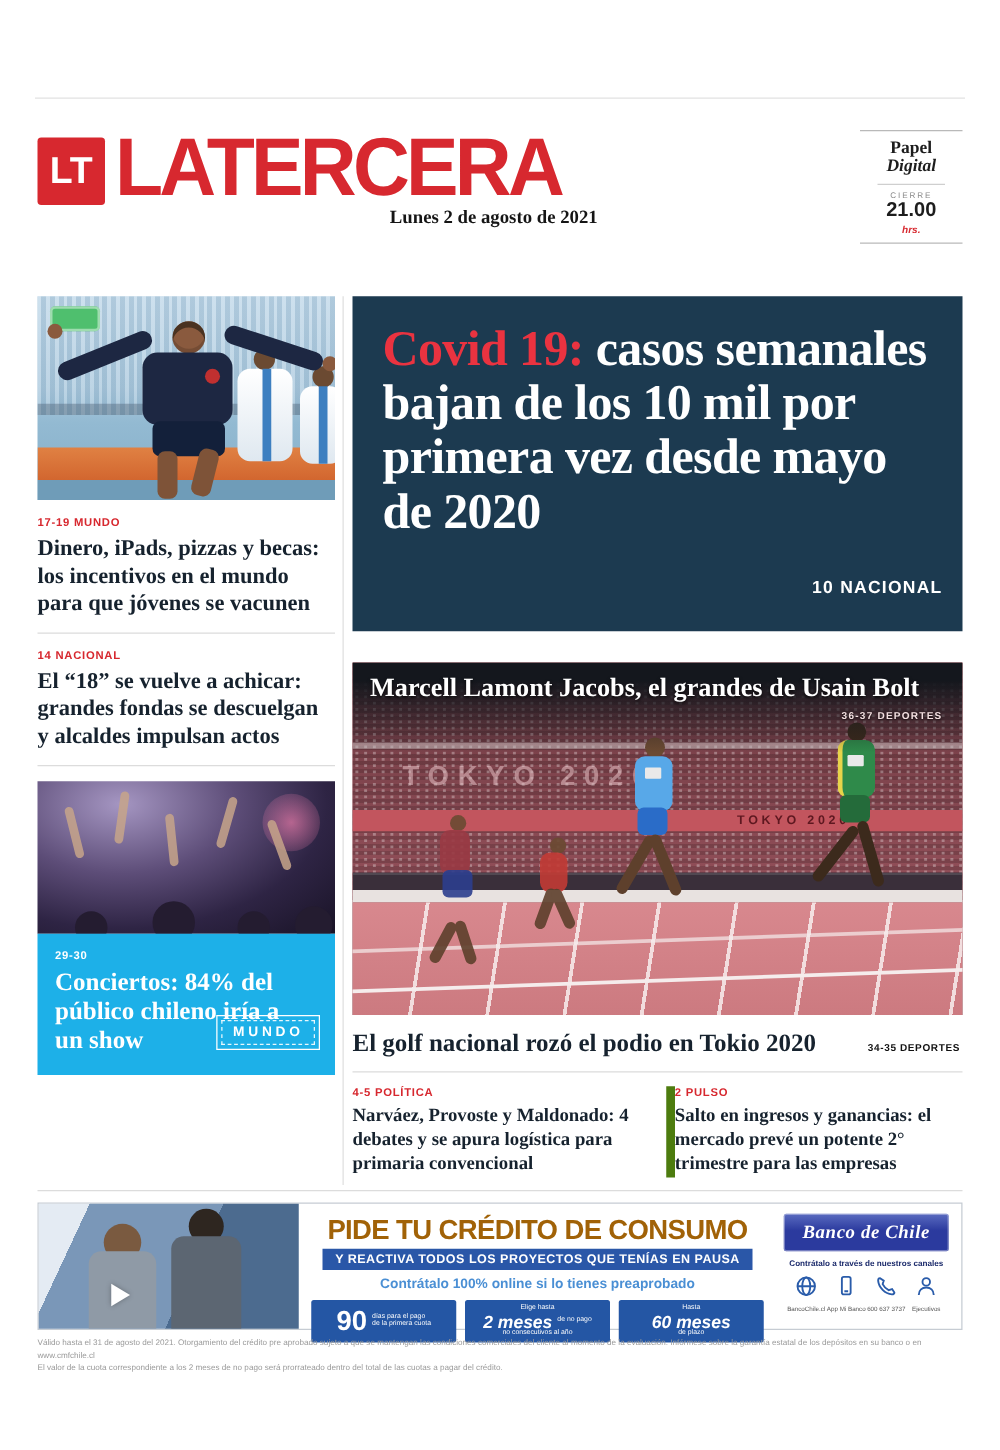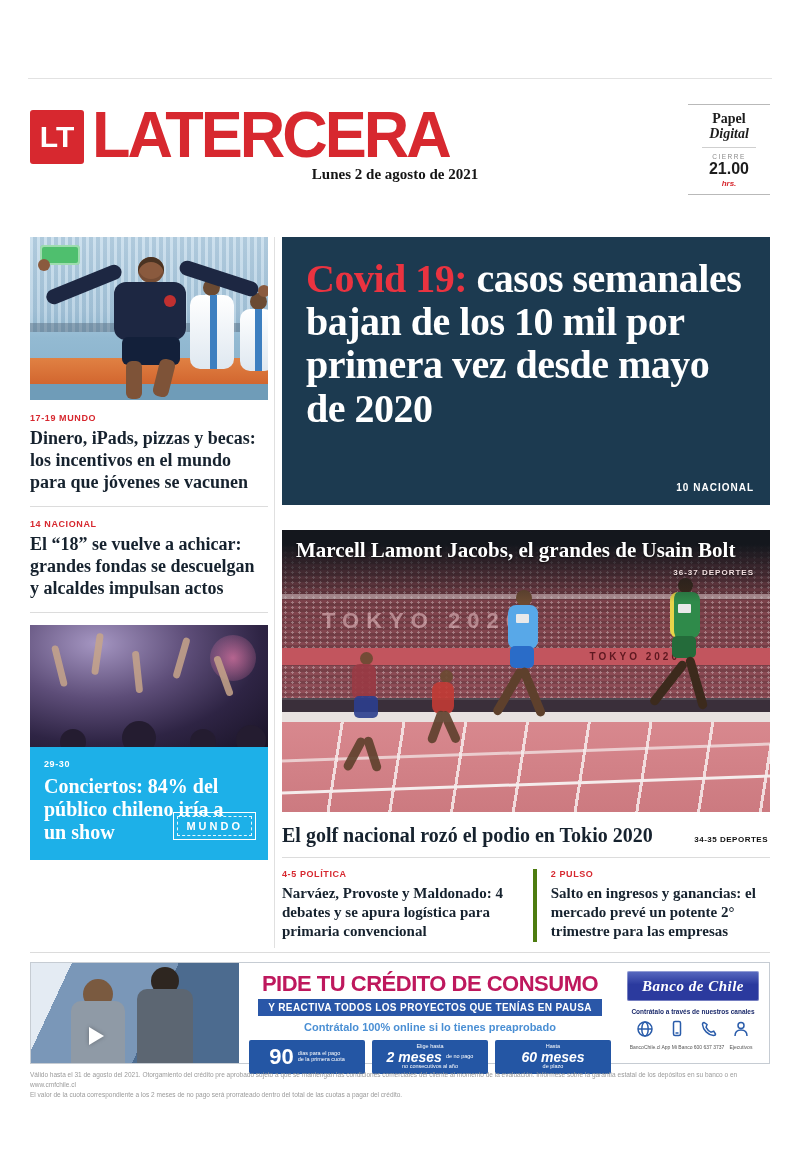--- a/index.html
+++ b/index.html
@@ -82,21 +82,21 @@
   .culto-box .hl { color:#fff; font-size:20px; line-height:1.15; margin-top:6px; width:190px; }
   .culto-stamp { position:absolute; right:12px; bottom:20px; border:1px solid #fff; padding:3px; }
   .culto-stamp span { display:block; border:1px dashed rgba(255,255,255,.9); padding:3px 8px;
      font-size:11px; font-weight:bold; letter-spacing:3px; }
 
   
   .lead-box { position:relative; height:268px; background:#1c3a50; padding:20px 24px; }
   .lead-box h1 { font-family:"Liberation Serif", serif; font-weight:bold; font-size:40px;
      line-height:1.08; color:#fff; letter-spacing:-.5px; width:442px; }
   .lead-box .red { color:#ea3340; }
-  .lead-ref { position:absolute; right:16px; bottom:12px; font-size:10px; font-weight:bold;
+  .lead-ref { position:absolute; right:16px; bottom:28px; font-size:14px; font-weight:bold;
      letter-spacing:1px; color:#fff;margin-top:20px; }
 
   .photo-track { position:relative; margin-top:25px; height:282px; overflow:hidden; background:#8c4a52; }
   .pt-stands { position:absolute; left:0; right:0; top:0; height:190px;
      background:
        radial-gradient(circle 1.2px, rgba(255,255,255,.30) 1.2px, transparent 1.3px),
        repeating-linear-gradient(0deg, rgba(0,0,0,.14) 0 3px, transparent 3px 6px),
        linear-gradient(#6e3a42, #94505a);
      background-size:7px 5px, auto, auto; }
   .pt-roofline { position:absolute; left:0; right:0; top:64px; height:5px; background:rgba(235,225,225,.5); }
@@ -128,36 +128,36 @@
   .r-bib { position:absolute; top:24px; left:8px; width:13px; height:9px; background:#e9e9e9; border-radius:1px; }
 
   .golf-row { display:flex; align-items:baseline; padding:10px 2px 10px 0;
      border-bottom:1px solid #dcdcdc; margin-top:2px; }
   .golf-row .hl { font-size:20px; }
   .golf-ref { margin-left:auto; font-size:8px; font-weight:bold; letter-spacing:.5px; color:#111; }
 
   .bottom-stories { display:flex; margin-top:11px; }
   .bstory { width:50%; }
   .bstory .hl { font-size:15px; line-height:1.28; margin-top:5px; }
-  .bstory + .bstory { border-left:4px solid #4d7c0f; padding-left:14px; margin-left:14px; }
+  .bstory + .bstory { border-left:7px solid #4d7c0f; margin-left:14px; }
 
   .hr-full { position:absolute; left:30px; right:30px; top:952px; border-top:1px solid #dcdcdc; }
 
   
   .ad { position:absolute; left:30px; top:962px; width:740px; height:102px;
      border:1px solid #c6ccd3; background:#fff; display:flex; }
   .ad-photo { position:relative; width:212px; height:100%; overflow:hidden;
      background:linear-gradient(115deg, #e4ebf3 0 16%, #7a97b8 16% 58%, #4c6b8f 58%); }
   .ad-person { position:absolute; border-radius:10px 10px 0 0; }
   .ad-hair { position:absolute; border-radius:50%; }
   .play-btn { position:absolute; left:58px; bottom:18px; width:0; height:0;
      border-top:9px solid transparent; border-bottom:9px solid transparent; border-left:15px solid #fff;
      filter:drop-shadow(0 0 2px rgba(0,0,0,.3)); cursor:pointer; }
   .ad-mid { width:382px; padding:8px 10px 6px; text-align:center; }
-  .ad-headline { font-size:22px; font-weight:bold; color:#be185d; letter-spacing:-.5px; }
+  .ad-headline { font-size:22px; font-weight:bold; color:#a16207; letter-spacing:-.5px; }
   .ad-banner { display:inline-block; background:#2a57a8; color:#fff; font-size:10px; font-weight:bold;
      letter-spacing:.4px; padding:3px 10px; margin-top:2px; }
   .ad-tagline { color:#4a8fd4; font-weight:bold; font-size:11px; margin-top:5px; }
   .ad-stats { display:flex; justify-content:center; gap:7px; margin-top:7px; }
   .stat { background:#2456a4; color:#fff; border-radius:2px; width:118px; height:34px;
      display:flex; flex-direction:column; align-items:center; justify-content:center; line-height:1.05; }
   .stat .row { display:flex; align-items:center; gap:4px; }
   .stat .big { font-size:22px; font-weight:bold; }
   .stat .big.sm { font-size:14px;font-style:italic; }
   .stat .tiny { font-size:5.5px; text-align:left; }

